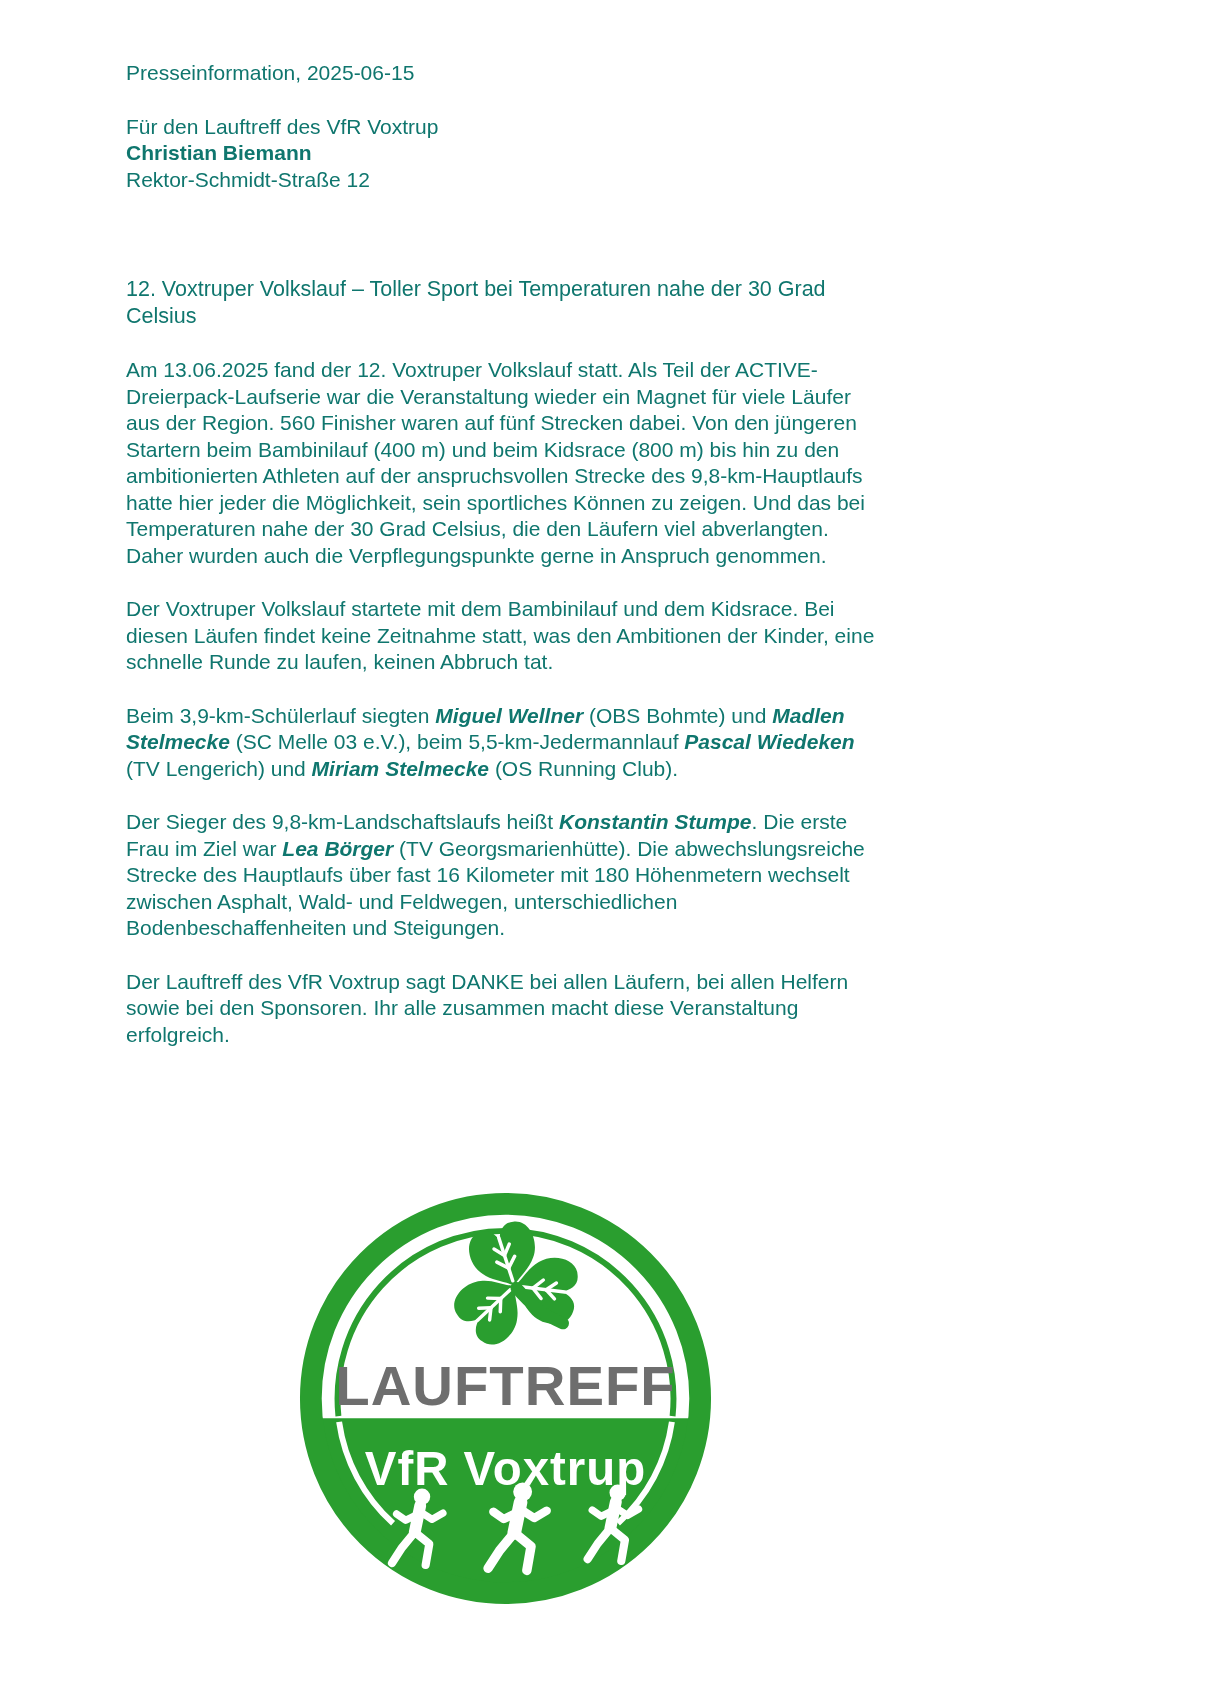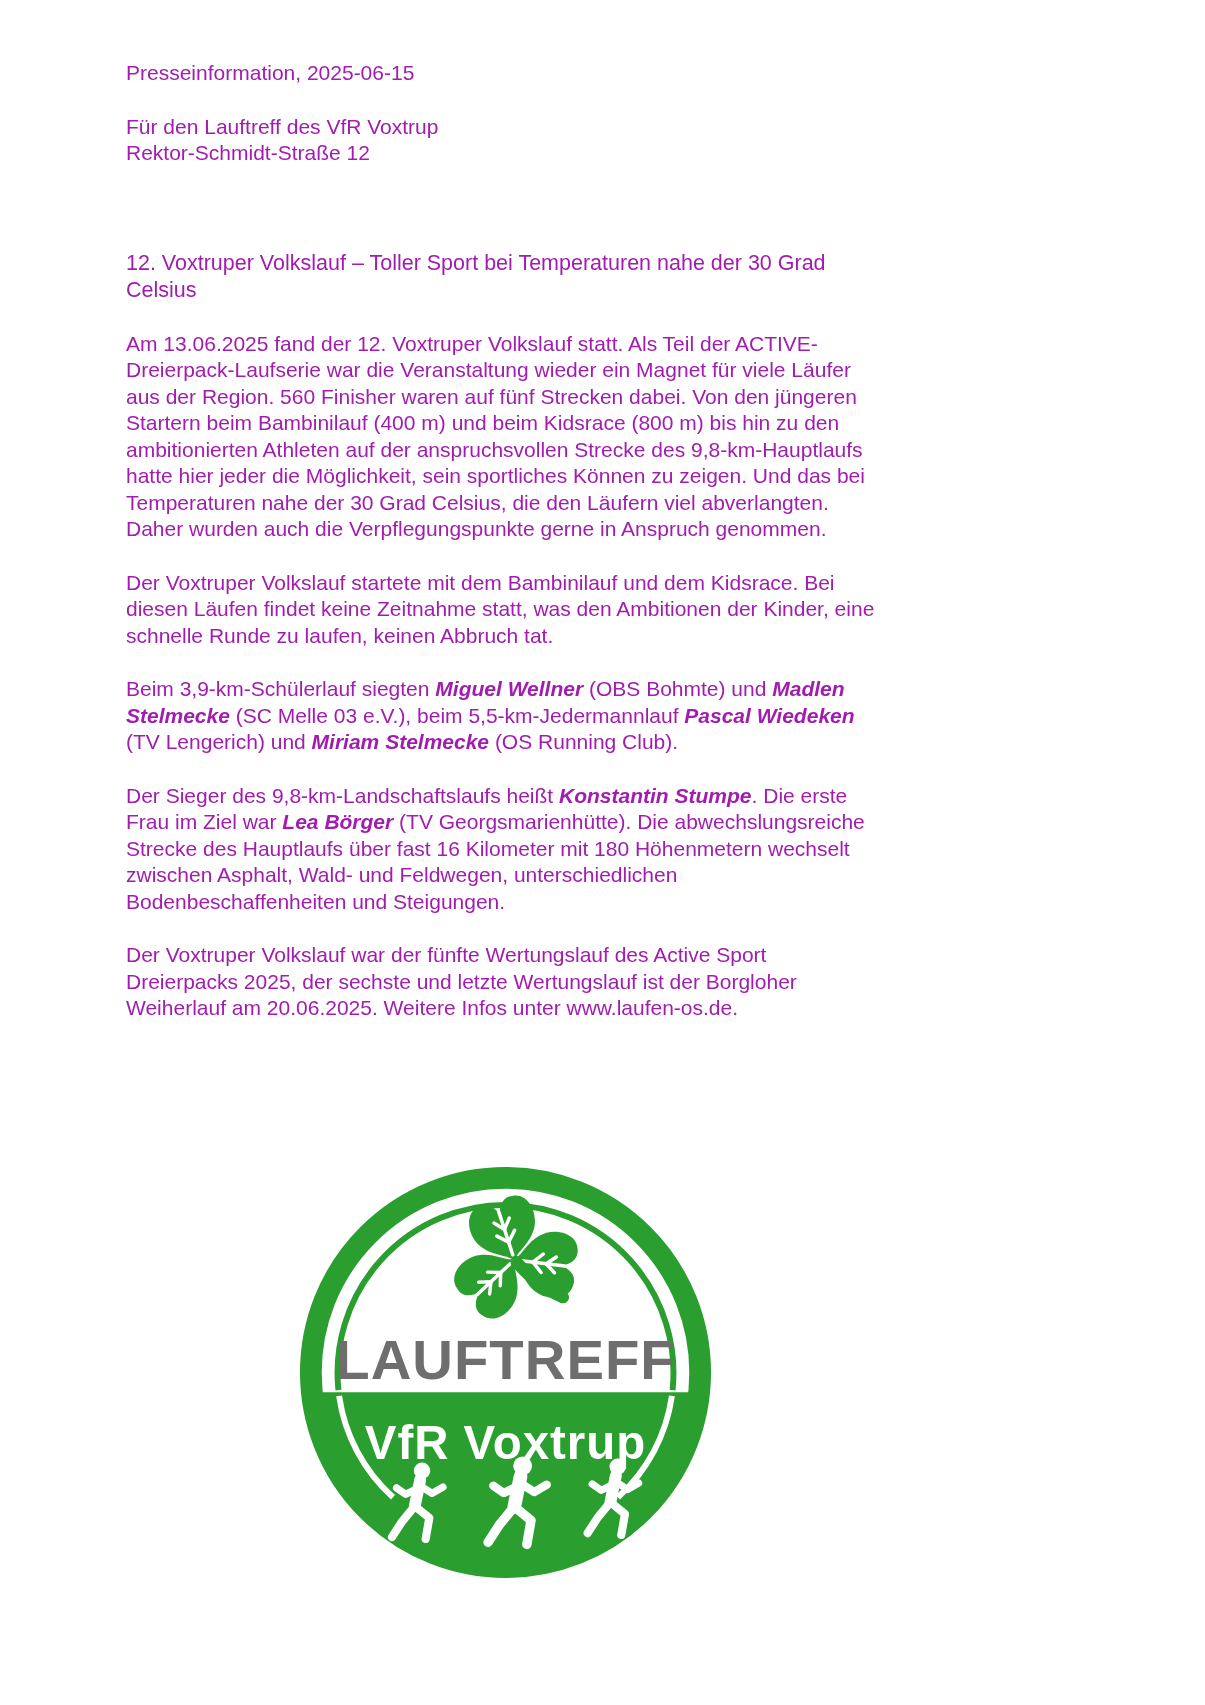--- a/index.html
+++ b/index.html
@@ -6,21 +6,21 @@
   .page{
     position:relative;
     width:1004px;
     height:1705px;
     background:#ffffff;
     box-sizing:border-box;
     padding:60px 120px 0 126px;
     font-family:"Liberation Sans","DejaVu Sans",sans-serif;
     font-size:21px;
     line-height:26.5px;
-    color:#a21caf;
+    color:#0f766e;
     overflow:hidden;
   }
   .line{margin:0;}
   .date-line{margin:0 0 27px 0;}
   .address{margin:0 0 83px 0;}
   .address p{margin:0;}
   .bold{font-weight:bold;}
   h1.title{
     font-size:21.5px;
     line-height:27px;
@@ -37,31 +37,32 @@
 </style>
 </head>
 <body>
 
 <div class="page">
 
   <p class="line date-line">Presseinformation, 2025-06-15</p>
 
   <div class="address">
     <p>Für den Lauftreff des VfR Voxtrup</p>
+    <p class="bold">Christian Biemann</p>
     <p>Rektor-Schmidt-Straße 12</p>
   </div>
 
   <h1 class="title">12. Voxtruper Volkslauf – Toller Sport bei Temperaturen nahe der 30 Grad Celsius</h1>
 
   <div class="body-copy">
       <p><span>Am 13.06.2025 fand der 12. Voxtruper Volkslauf statt. Als Teil der ACTIVE-Dreierpack-Laufserie war die Veranstaltung wieder ein Magnet für viele Läufer aus der Region. 560 Finisher waren auf fünf Strecken dabei. Von den jüngeren Startern beim Bambinilauf (400 m) und beim Kidsrace (800 m) bis hin zu den ambitionierten Athleten auf der anspruchsvollen Strecke des 9,8-km-Hauptlaufs hatte hier jeder die Möglichkeit, sein sportliches Können zu zeigen. Und das bei Temperaturen nahe der 30 Grad Celsius, die den Läufern viel abverlangten. Daher wurden auch die Verpflegungspunkte gerne in Anspruch genommen.</span></p>
       <p><span>Der Voxtruper Volkslauf startete mit dem Bambinilauf und dem Kidsrace. Bei diesen Läufen findet keine Zeitnahme statt, was den Ambitionen der Kinder, eine schnelle Runde zu laufen, keinen Abbruch tat.</span></p>
       <p><span>Beim 3,9-km-Schülerlauf siegten </span><b>Miguel Wellner</b><span> (OBS Bohmte) und </span><b>Madlen Stelmecke</b><span> (SC Melle 03 e.V.), beim 5,5-km-Jedermannlauf </span><b>Pascal Wiedeken</b><span> (TV Lengerich) und </span><b>Miriam Stelmecke</b><span> (OS Running Club).</span></p>
       <p><span>Der Sieger des 9,8-km-Landschaftslaufs heißt </span><b>Konstantin Stumpe</b><span>. Die erste Frau im Ziel war </span><b>Lea Börger</b><span> (TV Georgsmarienhütte). Die abwechslungsreiche Strecke des Hauptlaufs über fast 16 Kilometer mit 180 Höhenmetern wechselt zwischen Asphalt, Wald- und Feldwegen, unterschiedlichen Bodenbeschaffenheiten und Steigungen.</span></p>
-      <p><span>Der Voxtruper Volkslauf war der fünfte Wertungslauf des Active Sport Dreierpacks 2025, der sechste und letzte Wertungslauf ist der Borgloher Weiherlauf am 20.06.2025. Weitere Infos unter www.laufen-os.de.</span></p>
+      <p><span>Der Lauftreff des VfR Voxtrup sagt DANKE bei allen Läufern, bei allen Helfern sowie bei den Sponsoren. Ihr alle zusammen macht diese Veranstaltung erfolgreich.</span></p>
     </div>
 
   <div class="logo-wrap">
     <svg viewBox="0 0 420 420" aria-hidden="true">
 
       <circle cx="210" cy="210" r="197" fill="#ffffff" stroke="none"></circle>
 
       <path d="M 21.1 230 A 190 190 0 0 0 398.9 230 L 21.1 230 Z" fill="#2a9e2f"></path>
 
       <circle cx="210" cy="210" r="197" fill="none" stroke="#2a9e2f" stroke-width="22"></circle>

